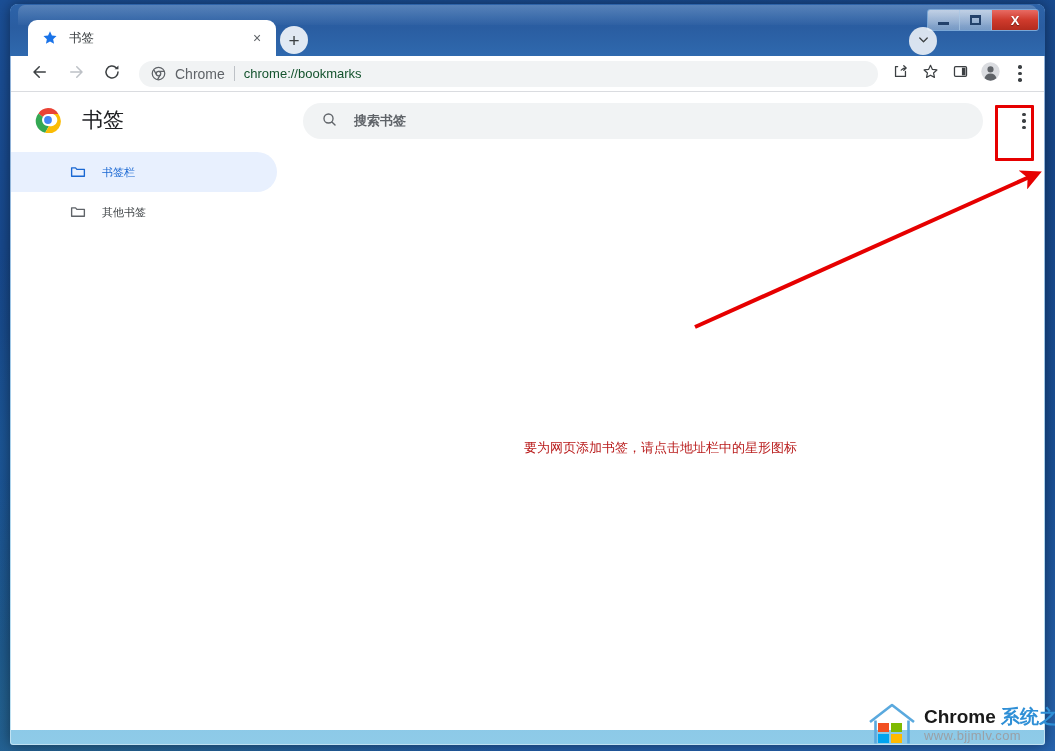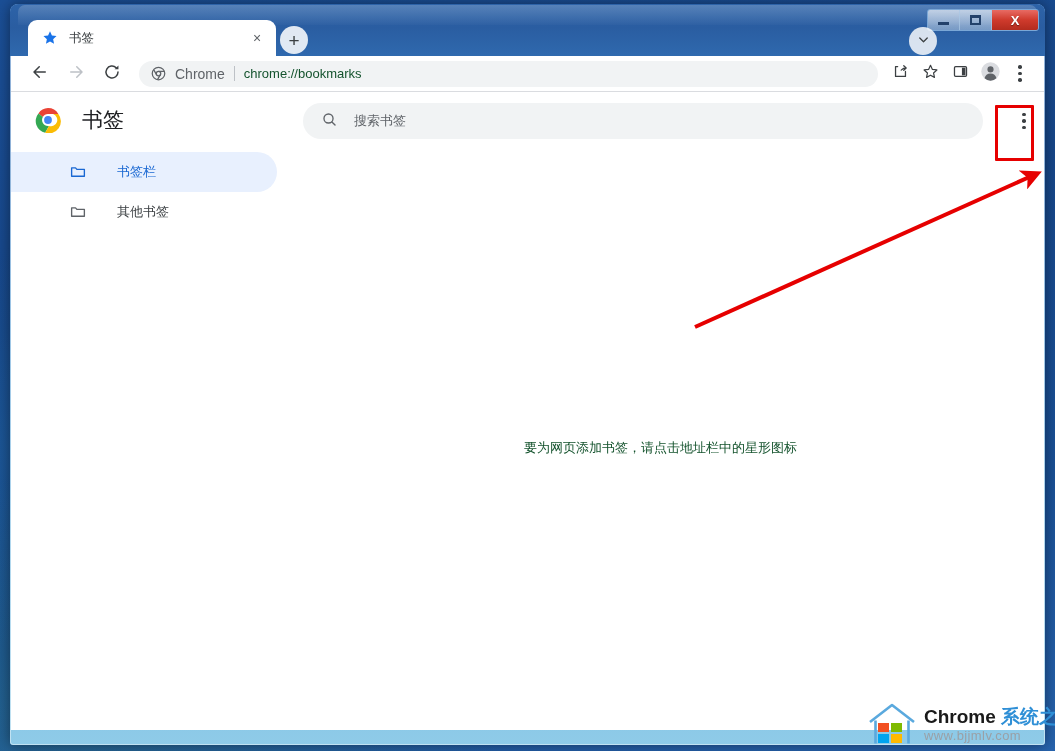--- a/index.html
+++ b/index.html
@@ -140,50 +140,50 @@
   .bm-logo { margin-left: 24px; width: 26px; height: 26px; flex: none; }
   .bm-title {
     margin-left: 21px; font-size: 21px; color: #202124; white-space: nowrap;
   }
   .bm-search {
     position: absolute; left: 292px; top: 11px; width: 680px; height: 36px;
     background: #f1f3f4; border-radius: 18px;
     display: flex; align-items: center; padding: 0 18px;
   }
   .bm-search-placeholder {
-    margin-left: 16px; font-size: 13px; color: #5f6368;
+    margin-left: 16px; font-size: 13px; color: #5f6368; font-weight: bold;
   }
   .bm-overflow {
     position: absolute; left: 998px; top: 14px; width: 30px; height: 30px;
     display: flex; align-items: center; justify-content: center; border-radius: 50%;
   }
   .dots { display: flex; flex-direction: column; gap: 3px; align-items: center; }
   .dots i { width: 3.5px; height: 3.5px; border-radius: 50%; background: #3c4043; display: block; }
 
   
   .bm-sidebar {
     position: absolute; left: 0; top: 56px; width: 266px; height: 582px;
     padding-top: 4px;
   }
   .folder-row {
     height: 40px; margin-right: 0; display: flex; align-items: center;
     border-radius: 0 20px 20px 0; padding-left: 58px;
   }
   .folder-row.active { background: #e8f0fe; }
   .folder-row .f-icon { width: 18px; height: 18px; flex: none; }
-  .folder-row .f-label { margin-left: 30px; font-size: 13px; color: #3c4043; white-space: nowrap; }
+  .folder-row .f-label { margin-left: 15px; font-size: 11px; color: #3c4043; white-space: nowrap; }
   .folder-row.active .f-label { color: #1967d2; }
 
   
   .bm-empty {
     position: absolute; left: 266px; top: 56px; width: 767px; height: 582px;
     display: flex; align-items: flex-start; justify-content: center;
     padding-top: 291px;
   }
-  .bm-empty-text { font-size: 13px; color: #14532d; white-space: nowrap; }
+  .bm-empty-text { font-size: 13px; color: #b91c1c; white-space: nowrap; }
 
   
   .anno-layer {
     position: absolute; left: 0; top: 0; width: 1055px; height: 751px;
     pointer-events: none;
   }
   .anno-box {
     position: absolute; left: 995px; top: 105px; width: 39px; height: 56px;
     border: 3px solid #e60000; border-radius: 1px;
   }

